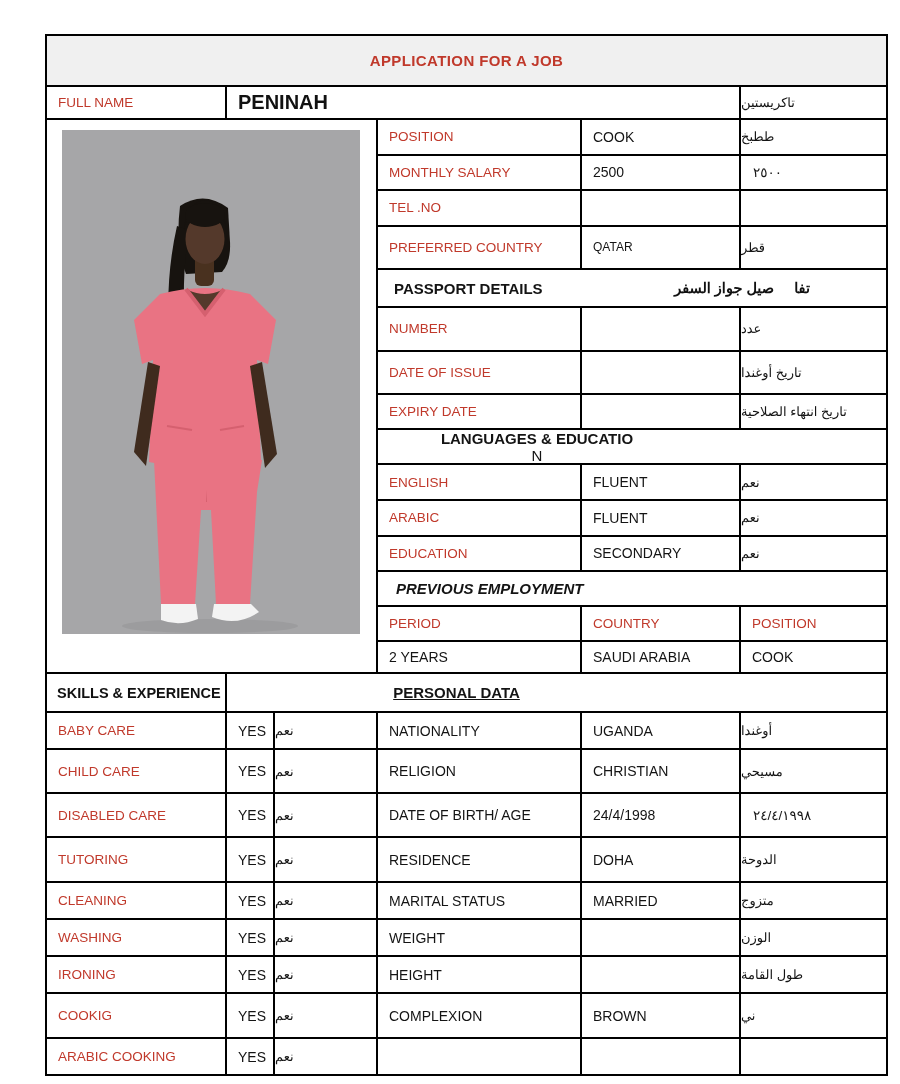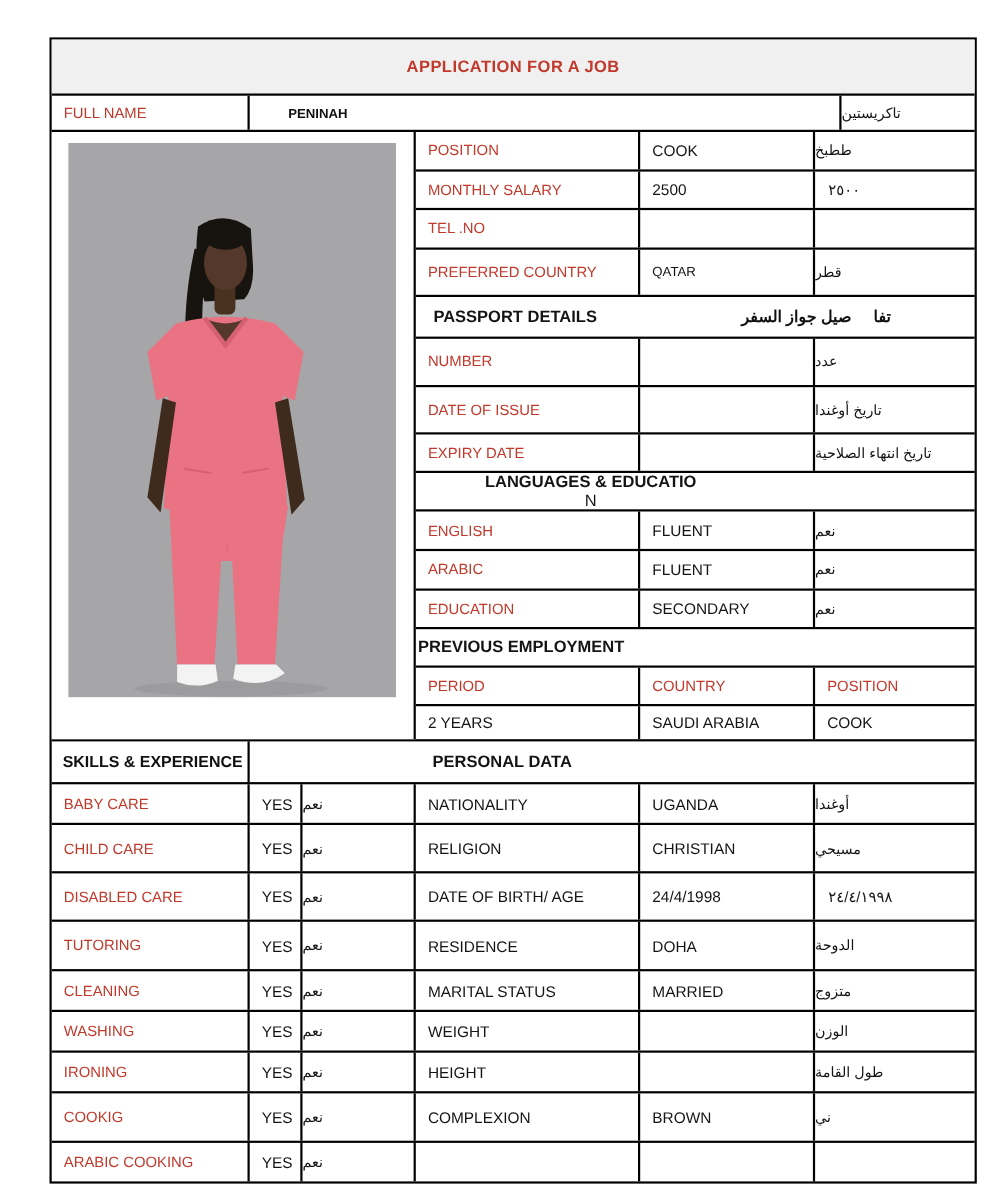--- a/index.html
+++ b/index.html
@@ -12,29 +12,29 @@
   .cell.end{border-right:none;}.h44{height:44px}.h40{height:40px}.h39{height:39px}.h38{height:45px}
   .h37{height:37px}.h36{height:36px}.h35{height:35px}.h33{height:33px}.h31{height:31px}
   
   .w180{width:180px}.w514{width:514px}.w145{width:145px}.w204{width:204px}
   .w159{width:159px}.w48{width:48px}.w103{width:103px}.w508{width:508px}
   .title-row{height:51px;background:var(--title_bg,#f0f0f0);display:flex;align-items:center;justify-content:center;border-bottom:2px solid #000;box-sizing:border-box;}
   .title-row span{color:var(--accent,#c0392b);font-weight:bold;font-size:15px;letter-spacing:.4px;}
   .red{color:var(--accent,#c0392b);font-size:13.5px;padding-left:11px;}
   .val{font-size:14px;padding-left:11px;color:#141414;}
   .val.small{font-size:12px;}
-  .name-val{font-size:12px;font-weight:bold;padding-left:11px;margin-left:24px;}
+  .name-val{font-size:20px;font-weight:bold;padding-left:11px;}
   .ar{justify-content:flex-end;padding-right:10px;font-size:13px;color:#141414;}
   .ar-left{justify-content:flex-start;padding-left:12px;font-size:13.5px;color:#141414;}
   .sec-head{font-weight:bold;font-size:15px;color:#141414;}
   .passport-head{justify-content:space-between;padding-left:16px;padding-right:76px;}
   .passport-head .arh{font-weight:bold;font-size:14.5px;}
   .lang-head{display:flex;align-items:center;justify-content:center;padding-right:190px;flex-direction:column;}
   .lang-head .tail{font-weight:400;}
-  .prev-head{padding-left:2px;}
+  .prev-head{padding-left:18px;font-style:italic;}
   .skills-head{font-weight:bold;font-size:14.5px;padding-left:10px;}
   .pd-head{justify-content:center;padding-right:200px;}
   .right-col{width:508px;display:flex;flex-direction:column;flex:none;}
   .photo-cell{width:331px;position:relative;flex:none;border-right:2px solid #000;box-sizing:border-box;background:#fff;}
   .photo-cell svg{position:absolute;left:15px;top:10px;}
   .main-row{display:flex;box-sizing:border-box;border-bottom:2px solid #000;height:554px;}
 </style>
 </head>
 <body>
 
@@ -166,21 +166,21 @@
         <div class="row h31 noborder">
           <div class="cell w204 val">2 YEARS</div>
           <div class="cell w159 val">SAUDI ARABIA</div>
           <div class="cell w145 end val">COOK</div>
         </div>
       </div>
     </div>
 
     <div class="row h39">
       <div class="cell w180 skills-head">SKILLS &amp; EXPERIENCE</div>
-      <div class="cell end pd-head" style="width:659px;">
+      <div class="cell end pd-head" style="width:659px;text-decoration:underline;">
         <span class="sec-head">PERSONAL DATA</span>
       </div>
     </div>
 
     <div class="row h37">
       <div class="cell w180 red">BABY CARE</div>
       <div class="cell w48 val">YES</div>
       <div class="cell w103 ar" dir="rtl">نعم</div>
       <div class="cell w204 val">NATIONALITY</div>
       <div class="cell w159 val">UGANDA</div>

